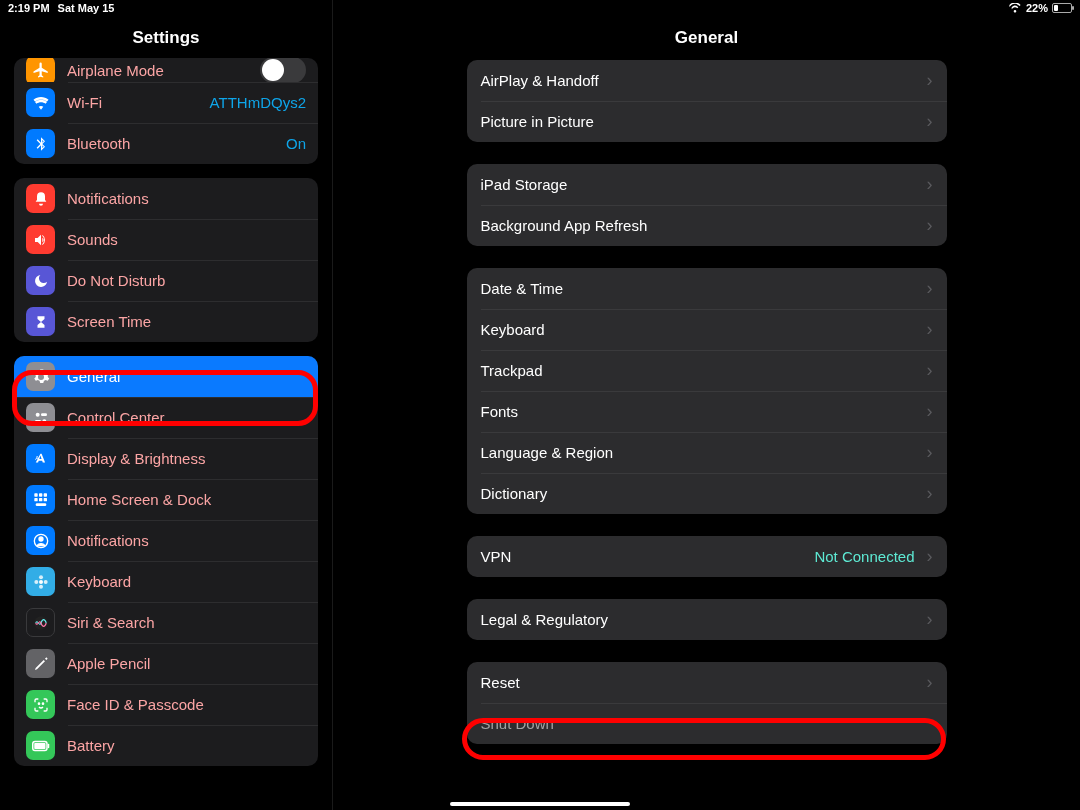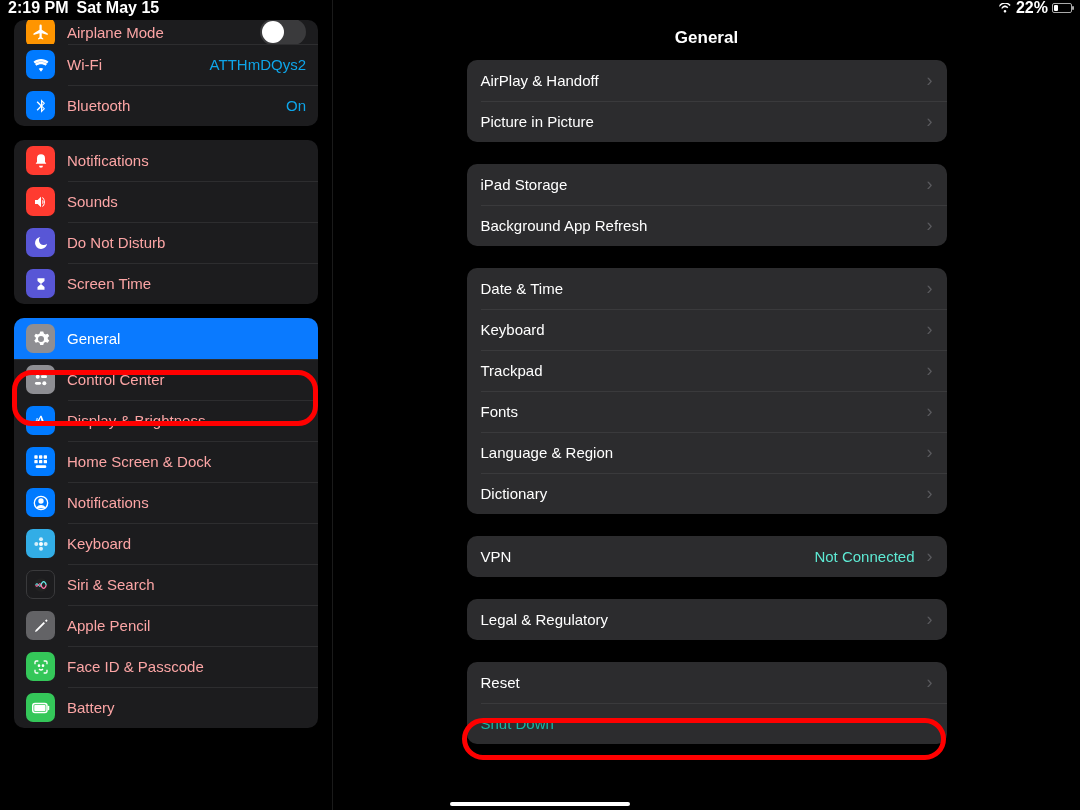--- a/index.html
+++ b/index.html
@@ -1,20 +1,20 @@
 <!DOCTYPE html>
 <html><head>
 <meta charset="utf-8">
 <style>
   * { margin: 0; padding: 0; box-sizing: border-box; font-family: -apple-system, BlinkMacSystemFont, "Segoe UI", Helvetica, Arial, sans-serif; }
   html, body { width: 1080px; height: 810px; background: #000; color: #fff; overflow: hidden; }
   .screen { display: flex; width: 100%; height: 100%; position: relative; }
 
   
-  .status-bar { position: absolute; top: 0; left: 0; right: 0; height: 16px; display: flex; justify-content: space-between; align-items: center; font-size: 16px; padding: 0 8px; z-index: 10; font-weight:600;gap:16px; }
+  .status-bar { position: absolute; top: 0; left: 0; right: 0; height: 16px; display: flex; justify-content: space-between; align-items: center; font-size: 11px; padding: 0 8px; z-index: 10; font-weight:600;gap:16px; }
   .status-left { display: flex; gap: 8px; }
   .status-right { display: flex; align-items: center; gap: 4px; }
   .battery-icon { width: 20px; height: 10px; border: 1px solid #aaa; border-radius: 2px; position: relative; display:inline-block; }
   .battery-icon::after { content:""; position:absolute; right:-3px; top:2px; width:2px; height:4px; background:#aaa; border-radius:1px; }
   .battery-fill { position:absolute; left:1px; top:1px; bottom:1px; width:22%; background:#fff; border-radius:1px; }
 
   
   .sidebar { width: 332px; height: 100%; background:#000; display:flex; flex-direction:column; padding-top:18px; }
   .sidebar-title { text-align:center; font-size:17px; font-weight:700; padding: 10px 0 8px; }
   .divider { width:1px; background:#1a1a1a; height:100%; }
@@ -41,21 +41,21 @@
   .sidebar-scroll { overflow:hidden; position:relative; }
 
   
   .card-group { width: 480px; background:#2c2c2e; border-radius:10px; margin: 0 0 22px; overflow:hidden; }
   .card-row { display:flex; align-items:center; height:41px; padding:0 14px; position:relative; }
   .card-row + .card-row::before { content:""; position:absolute; left:14px; right:0; top:0; height:1px; background:#3a3a3c; }
   .card-row .label { font-size:15px; color:#fff; font-weight:500;}
   .card-row .value { margin-left:auto; font-size:15px; color:#5eead4; margin-right:8px; }
   .card-row .chev { margin-left:auto; color:#5a5a5e; font-size:18px; }
   .card-row .value + .chev { margin-left:4px; }
-  .card-row.link .label { color:#14b8a6; }
+  .card-row.link .label { color:#a3a3a3; }
 
   .detail-scroll { display:flex; flex-direction:column; align-items:center; width:100%; padding-top:4px; }
 
   
   .bg-orange { background:#ff9500; }
   .bg-blue   { background:#007aff; }
   .bg-red    { background:#ff3b30; }
   .bg-purple { background:#5856d6; }
   .bg-gray   { background:#8e8e93; }
   .bg-graydk { background:#636366; }
@@ -83,20 +83,21 @@
           </svg>
       </span>
       <span>22%</span>
       <span class="battery-icon">
           <span class="battery-fill"></span>
         </span>
     </div>
   </div>
 
   <div class="sidebar">
+    <div class="sidebar-title">Settings</div>
     <div class="sidebar-scroll">
       <div class="group nomargintop" id="g1" style="margin-top: 2px;">
           <div class="row" style="height: 24px; overflow: hidden;">
             <div class="icon bg-orange">
               <svg width="18" height="18" viewBox="0 0 24 24" fill="#fff">
                 <path d="M21 16v-2l-8-5V3.5a1.5 1.5 0 0 0-3 0V9l-8 5v2l8-2.5V19l-2 1.5V22l3.5-1 3.5 1v-1.5L13 19v-5.5l8 2.5z"></path>
               </svg>
             </div>
             <span class="label">Airplane Mode</span>
             <div class="toggle">

